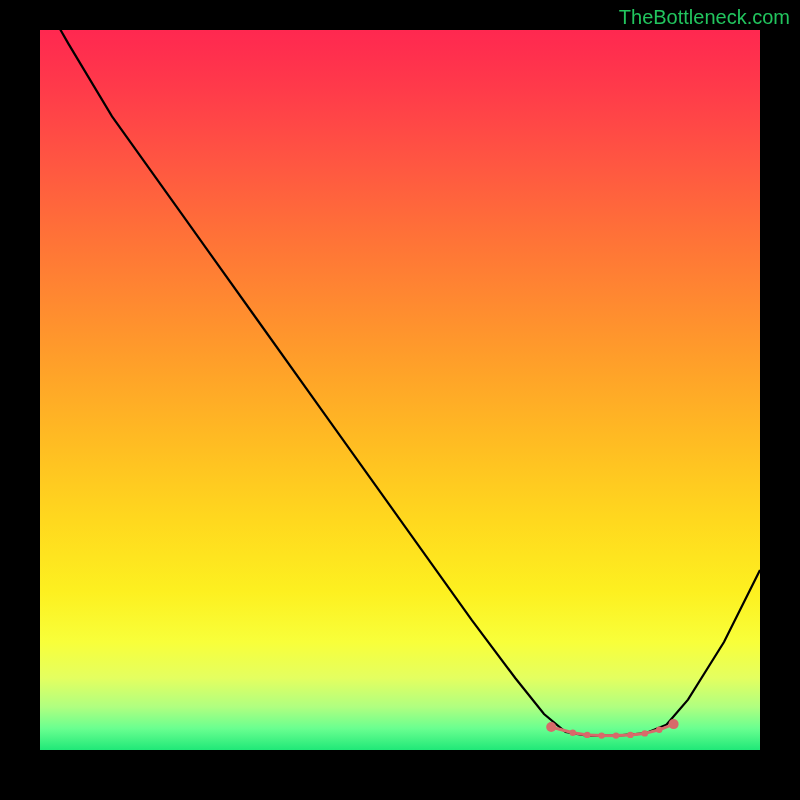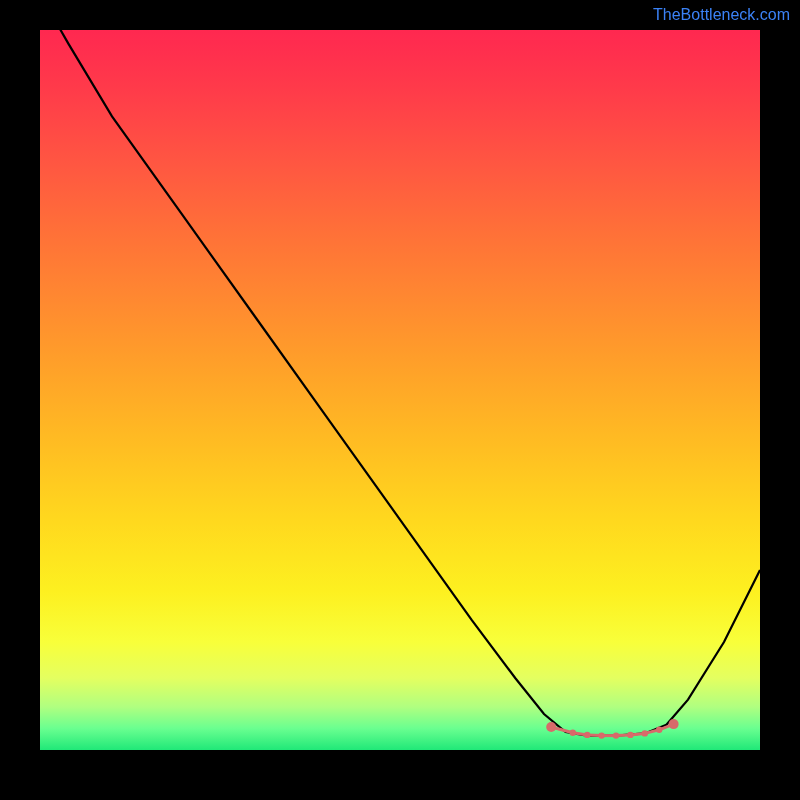--- a/index.html
+++ b/index.html
@@ -7,22 +7,22 @@
       width: 800px;
       height: 800px;
       background: #000;
       position: relative;
       font-family: Arial, sans-serif;
     }
     .watermark {
       position: absolute;
       top: 6px;
       right: 10px;
-      color: #3b82f6;
-      font-size: 16px;
+      color: #22c55e;
+      font-size: 20px;
       font-weight: 500;
       z-index: 10;
     }
     .plot-area {
       position: absolute;
       left: 40px;
       top: 30px;
       width: 720px;
       height: 720px;
       overflow: hidden;

